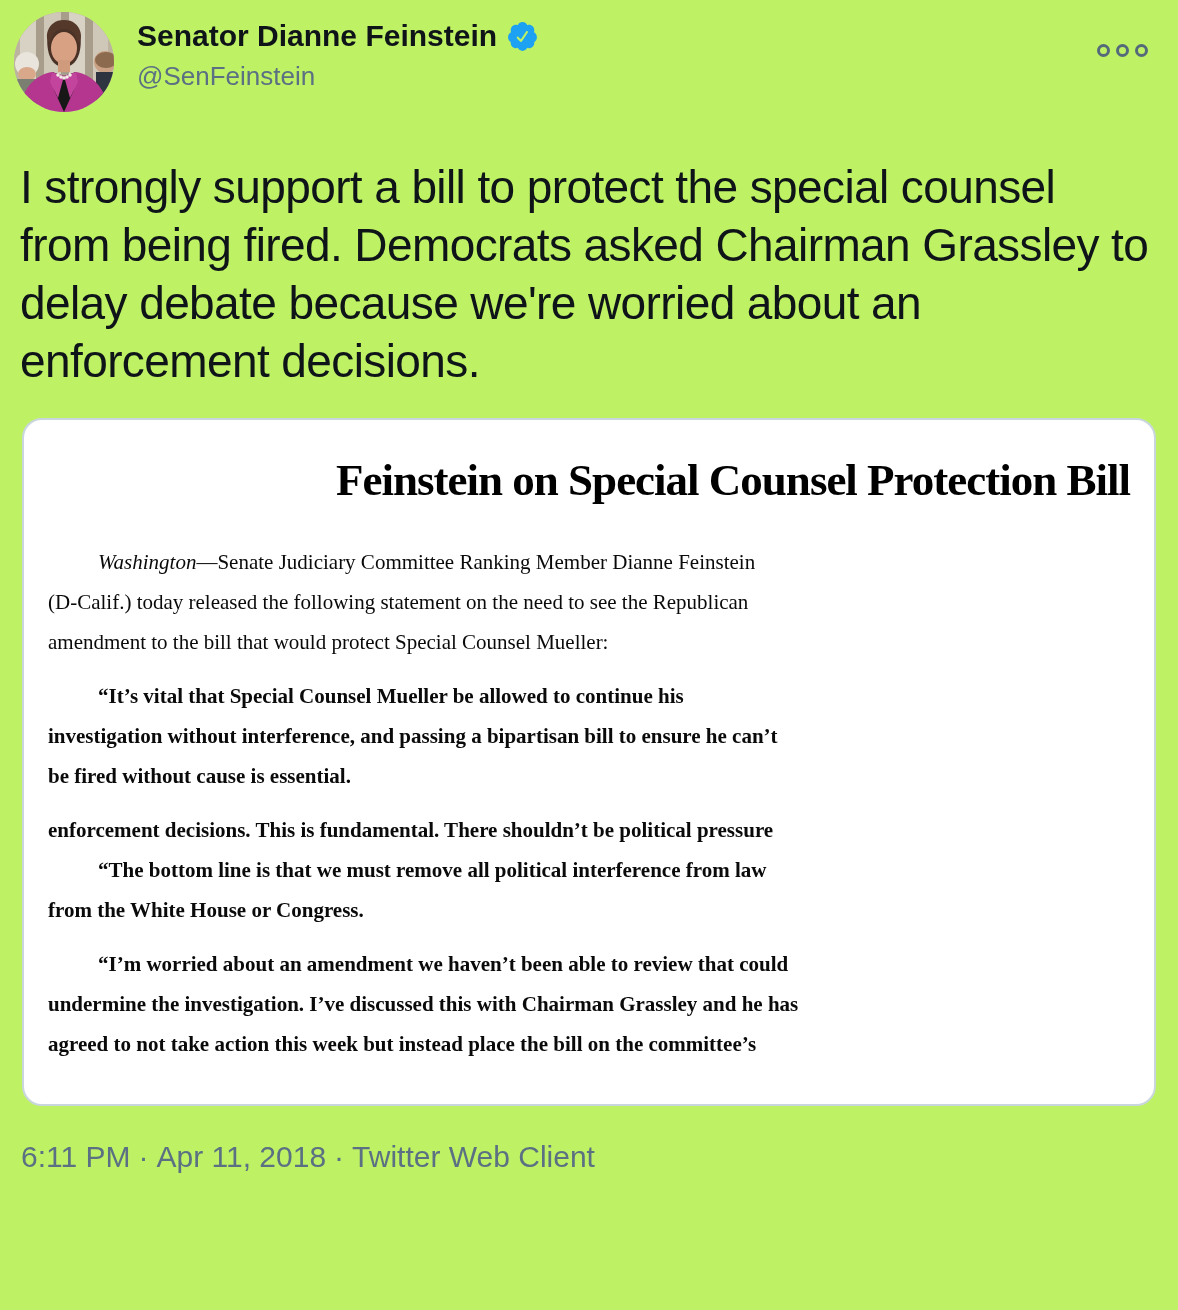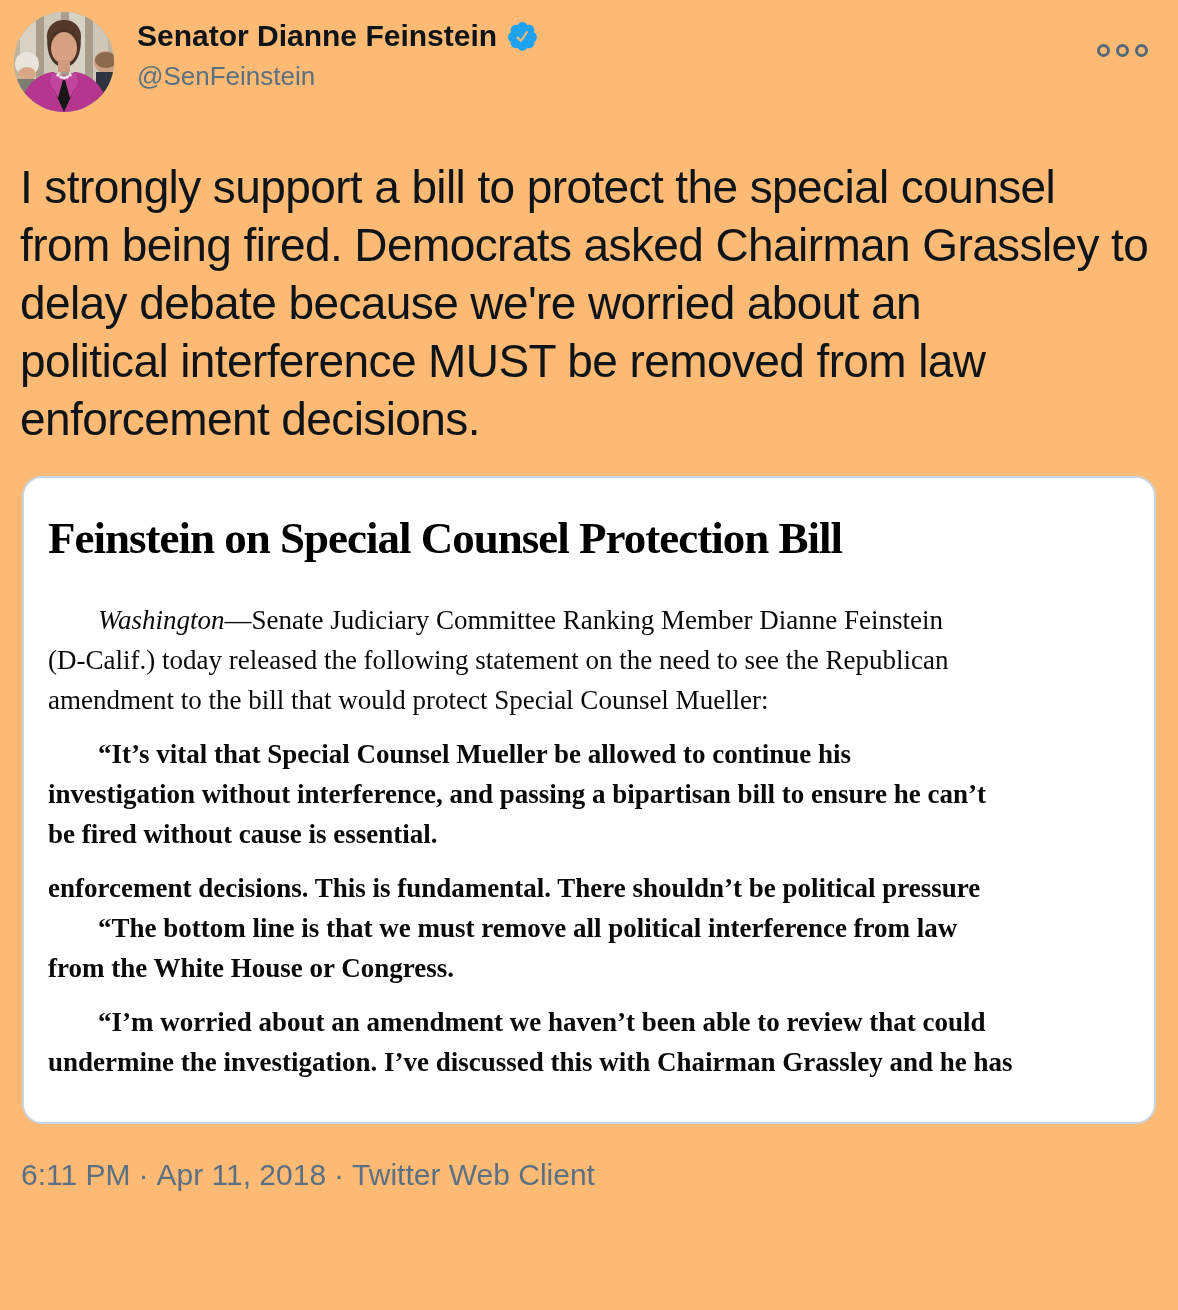--- a/index.html
+++ b/index.html
@@ -1,21 +1,21 @@
 <!DOCTYPE html>
 <html><head>
 <meta charset="utf-8">
 <style>
   html,body{margin:0;padding:0;background:#ffffff;}
   body{
     width:1178px;height:1310px;overflow:hidden;position:relative;
     font-family:"Liberation Sans", sans-serif;
     -webkit-font-smoothing:antialiased;
   }
-  .page{position:relative;width:1178px;height:1310px;background:#fdba74;}
+  .page{position:relative;width:1178px;height:1310px;background:#bef264;}
 
   
   .tweet-header{display:flex;align-items:flex-start;padding:12px 30px 0 14px;height:102px;}
   .avatar{width:100px;height:100px;border-radius:50%;overflow:hidden;flex:none;background:#c2b9a8;cursor:pointer;}
   .avatar svg{display:block;width:100%;height:100%;}
   .author-block{margin-left:23px;padding-top:6px;}
   .name-row{display:flex;align-items:center;gap:9px;font-size:30px;font-weight:700;color:#0f1419;line-height:36px;cursor:pointer;}
   .verified{width:33px;height:33px;flex:none;display:inline-block;}
   .handle{font-size:26px;color:#5b7083;line-height:36px;margin-top:4px;cursor:pointer;}
   .more-btn{margin-left:auto;display:flex;gap:6px;padding-top:32px;cursor:pointer;}
@@ -26,24 +26,24 @@
   .tweet-text .line{white-space:nowrap;}
 
   
   .media-card{
     margin:28px 20px 0 22px;width:1134px;box-sizing:border-box;
     border:2px solid #c9d6de;border-radius:20px;background:#fff;
     padding:28px 24px 24px 24px;cursor:pointer;
     font-family:"Liberation Serif", serif;color:#0a0a0a;
   }
   .pr-title{
-    text-align:left;font-size:45px;font-weight:700;letter-spacing:-1px;
+    text-align:right;font-size:45px;font-weight:700;letter-spacing:-1px;
     margin:6px 0 36px 0;color:#000;line-height:52px;
   }
-  .pr-para{font-size:27px;line-height:40px;margin:0 0 14px 0;}
+  .pr-para{font-size:21px;line-height:40px;margin:0 0 14px 0;}
   .pr-para:last-child{margin-bottom:16px;}
   .pr-para.bold{font-weight:700;}
   .pr-line{white-space:nowrap;}
   .pr-line.indent{padding-left:50px;}
   .ital{font-style:italic;}
 
   
   .tweet-meta{margin:34px 20px 0 21px;font-size:30px;color:#5b7083;line-height:34px;}
   .tweet-meta .sep{padding:0 8px;}
 </style>
@@ -99,21 +99,20 @@
       <i></i>
         <i></i>
         <i></i>
     </div>
   </div>
 
   <div class="tweet-text">
     <div class="line">I strongly support a bill to protect the special counsel</div>
     <div class="line">from being fired. Democrats asked Chairman Grassley to</div>
     <div class="line">delay debate because we're worried about an</div>
-    <div class="line">political interference MUST be removed from law</div>
     <div class="line">enforcement decisions.</div>
   </div>
 
   <figure class="media-card" style="margin-block:28px 0;margin-inline:22px 20px;">
     <div class="pr-title">Feinstein on Special Counsel Protection Bill</div>
 
     <div class="pr-para">
       <div class="pr-line indent"><span class="ital">Washington</span><span>—Senate Judiciary Committee Ranking Member Dianne Feinstein</span></div>
       <div class="pr-line">(D-Calif.) today released the following statement on the need to see the Republican</div>
       <div class="pr-line">amendment to the bill that would protect Special Counsel Mueller:</div>
@@ -127,20 +126,21 @@
 
     <div class="pr-para bold">
       <div class="pr-line">enforcement decisions. This is fundamental. There shouldn’t be political pressure</div>
       <div class="pr-line indent">“The bottom line is that we must remove all political interference from law</div>
       <div class="pr-line">from the White House or Congress.</div>
     </div>
 
     <div class="pr-para bold">
       <div class="pr-line indent">“I’m worried about an amendment we haven’t been able to review that could</div>
       <div class="pr-line">undermine the investigation. I’ve discussed this with Chairman Grassley and he has</div>
+      <div class="pr-line">agreed to not take action this week but instead place the bill on the committee’s</div>
     </div>
   </figure>
 
   <div class="tweet-meta">
     <span>6:11 PM</span><span class="sep">·</span><span>Apr 11, 2018</span><span class="sep">·</span><span>Twitter Web Client</span>
   </div>
 
 </div>
 
 </body></html>

